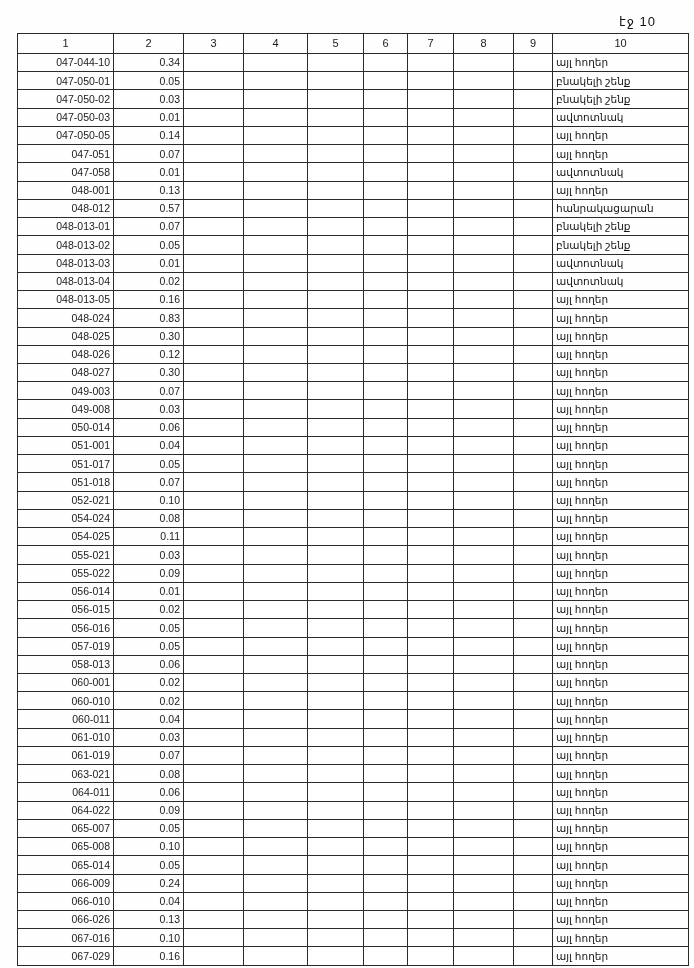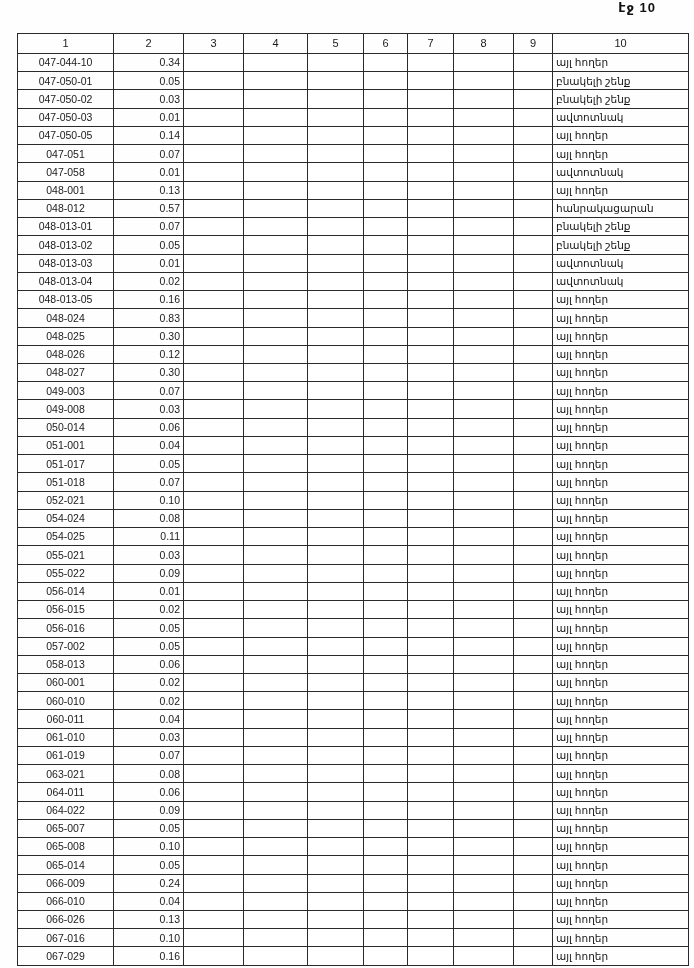--- a/index.html
+++ b/index.html
@@ -13,24 +13,24 @@
     overflow: hidden;
   }
   .page {
     position: relative;
     width: 694px;
     height: 968px;
     background: #fefefe;
   }
   .page-label {
     position: absolute;
-    top: 0;
+    top: 14px;
     right: 38px;
     font-size: 13px;
-    font-weight: bold;
+    font-weight: normal;
     letter-spacing: 1px;
     color: #111;
   }
   table.scan-table {
     position: absolute;
     left: 17px;
     top: 33px;
     width: 671px;
     height: 933px;
     border-collapse: collapse;
@@ -47,21 +47,21 @@
     box-sizing: border-box;
   }
   table.scan-table thead th {
     height: 20px;
     font-weight: normal;
     font-size: 11px;
     text-align: center;
     vertical-align: middle;
   }
   td.cell-code {
-    text-align: center;
+    text-align: right;
     vertical-align: middle;
     font-size: 10.8px;
   }
   td.cell-area {
     text-align: right;
     vertical-align: middle;
     font-size: 10.8px;
   }
   td.cell-empty {
     background: #fff;
@@ -488,21 +488,21 @@
           <td class="cell-empty"></td>
           <td class="cell-empty"></td>
           <td class="cell-empty"></td>
           <td class="cell-empty"></td>
           <td class="cell-empty"></td>
           <td class="cell-empty"></td>
           <td class="cell-empty"></td>
           <td class="cell-landuse">այլ հողեր</td>
         </tr>
         <tr>
-          <td class="cell-code">057-002</td>
+          <td class="cell-code">057-019</td>
           <td class="cell-area">0.05</td>
           <td class="cell-empty"></td>
           <td class="cell-empty"></td>
           <td class="cell-empty"></td>
           <td class="cell-empty"></td>
           <td class="cell-empty"></td>
           <td class="cell-empty"></td>
           <td class="cell-empty"></td>
           <td class="cell-landuse">այլ հողեր</td>
         </tr>

